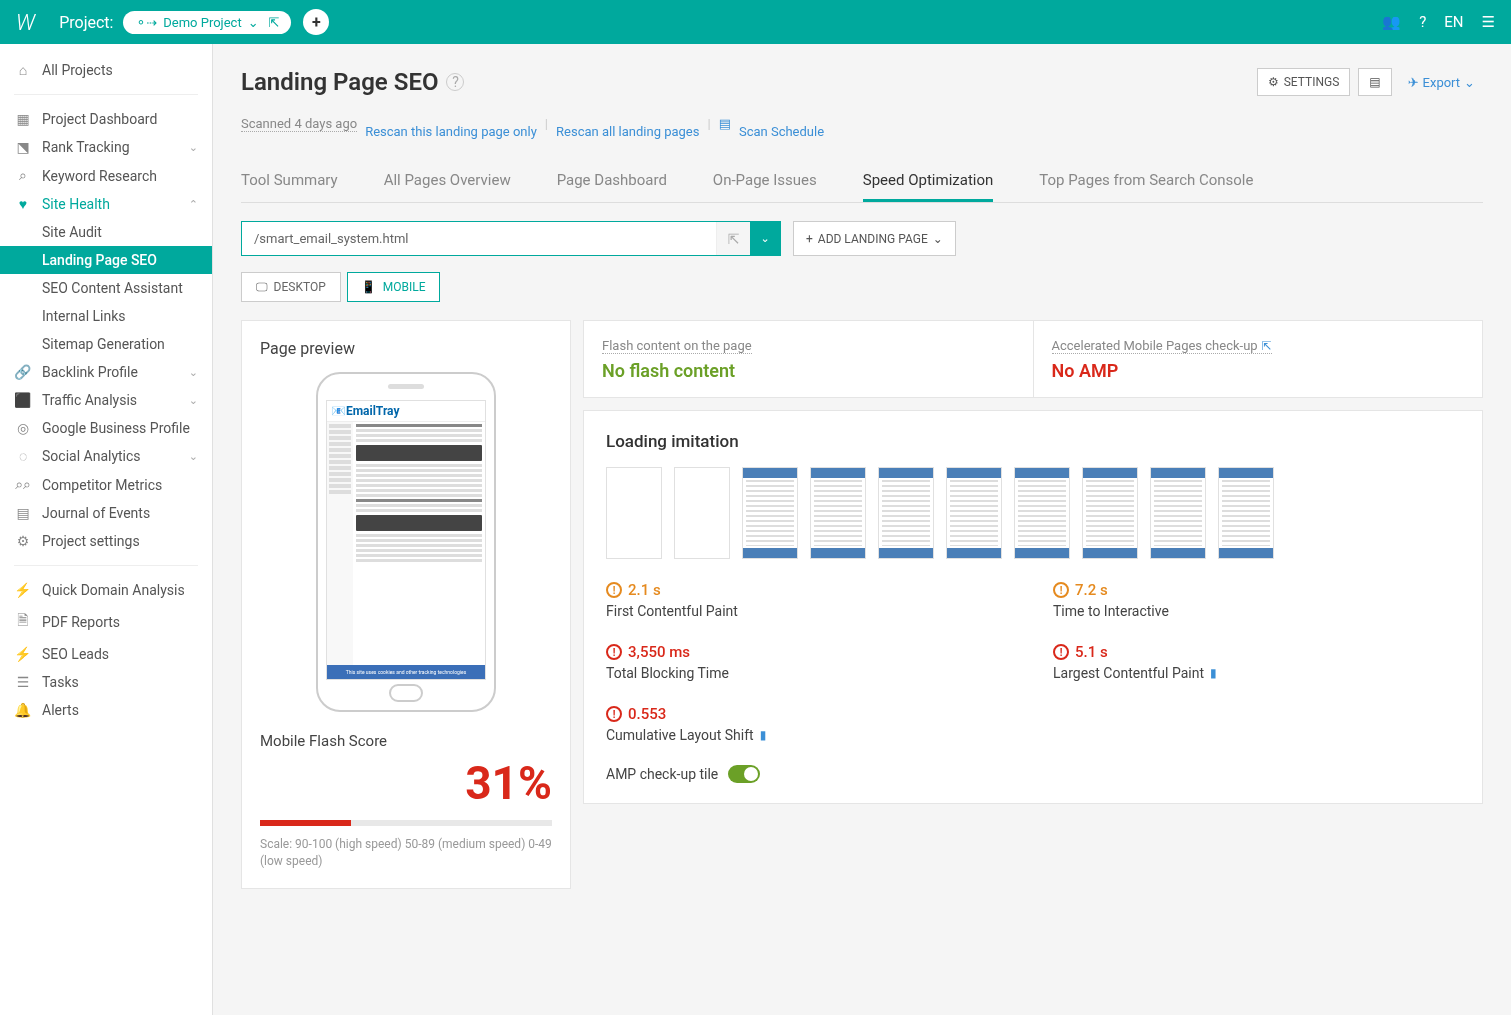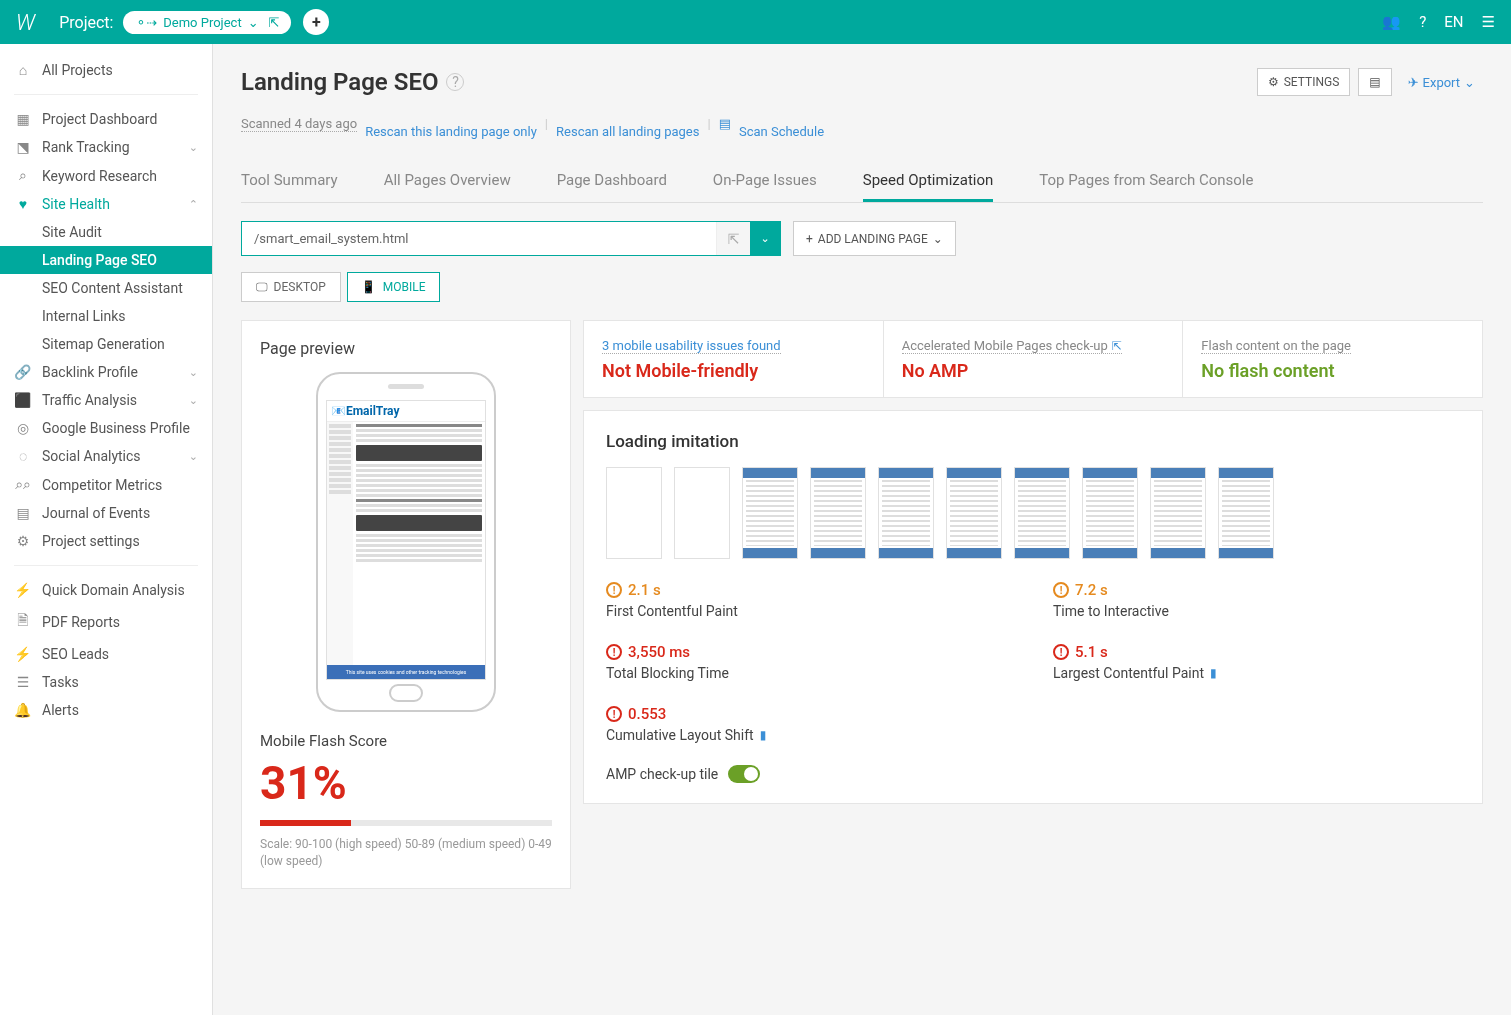--- a/index.html
+++ b/index.html
@@ -59,21 +59,21 @@
   .phone-header { background: #fff; border-bottom: 1px solid #eee; padding: 3px 4px; font-size: 12px; color: #0066aa; font-weight: bold; }
   .phone-body { display: flex; height: calc(100% - 30px); }
   .phone-side { width: 26px; background: #f8f8f8; padding: 2px; }
   .phone-side div { height: 4px; margin-bottom: 2px; background: #ddd; }
   .phone-main { flex: 1; padding: 2px 3px; }
   .phone-line { height: 3px; background: #ddd; margin-bottom: 2px; }
   .phone-line.dark { background: #888; }
   .phone-block { height: 16px; background: #444; margin: 3px 0; border-radius: 1px; }
   .phone-cookie { position: absolute; bottom: 31px; left: 9px; right: 9px; background: #3b6fb8; color: #fff; font-size: 5px; padding: 4px 3px; text-align: center; }
   .score-label { font-size: 15px; color: #444; margin-top: 20px; }
-  .score-val { font-size: 46px; font-weight: 700; color: #d9281a; margin-top: 6px; }
+  .score-val { font-size: 46px; font-weight: 700; color: #d9281a; margin-top: 6px; text-align: right; }
   .score-bar { height: 6px; background: #e8e8e8; margin-top: 10px; position: relative; }
   .score-bar-fill { position: absolute; left: 0; top: 0; bottom: 0; background: #d9281a; width: 31%; }
   .score-scale { font-size: 12px; color: #999; margin-top: 10px; line-height: 1.4; }
   .right-col { flex: 1; display: flex; flex-direction: column; gap: 12px; }
   .status-row { display: flex; gap: 0; background: #fff; border: 1px solid #e5e5e5; }
   .status-cell { flex: 1; padding: 16px 18px; border-left: 1px solid #e5e5e5; }
   .status-cell:first-child { border-left: none; }
   .status-top { font-size: 13px; color: #3b8fd6; border-bottom: 1px dotted #aaa; display: inline-block; cursor: pointer; }
   .status-top.gray { color: #888; }
   .status-main { font-size: 18px; font-weight: 600; margin-top: 6px; }
@@ -324,30 +324,26 @@
         <div class="score-val">31%</div>
         <div class="score-bar">
             <div class="score-bar-fill"></div>
           </div>
         <div class="score-scale">Scale: 90-100 (high speed) 50-89 (medium speed) 0-49 (low speed)</div>
       </div>
 
       <div class="right-col">
         <div class="status-row">
           <div class="status-cell">
-            <span class="status-top">3 mobile usability issues found</span>
-            <div class="status-main red">Not Mobile-friendly</div>
+            <span class="status-top gray">Flash content on the page</span>
+            <div class="status-main green">No flash content</div>
           </div>
           <div class="status-cell">
             <span class="status-top gray"><span>Accelerated Mobile Pages check-up</span><span class="ext-icon">⇱</span></span>
             <div class="status-main red">No AMP</div>
-          </div>
-          <div class="status-cell">
-            <span class="status-top gray">Flash content on the page</span>
-            <div class="status-main green">No flash content</div>
           </div>
         </div>
 
         <div class="card loading-card">
           <div class="loading-title">Loading imitation</div>
 
           <div class="thumbs">
             <div class="thumb"></div>
             <div class="thumb"></div>
             <div class="thumb filled">

